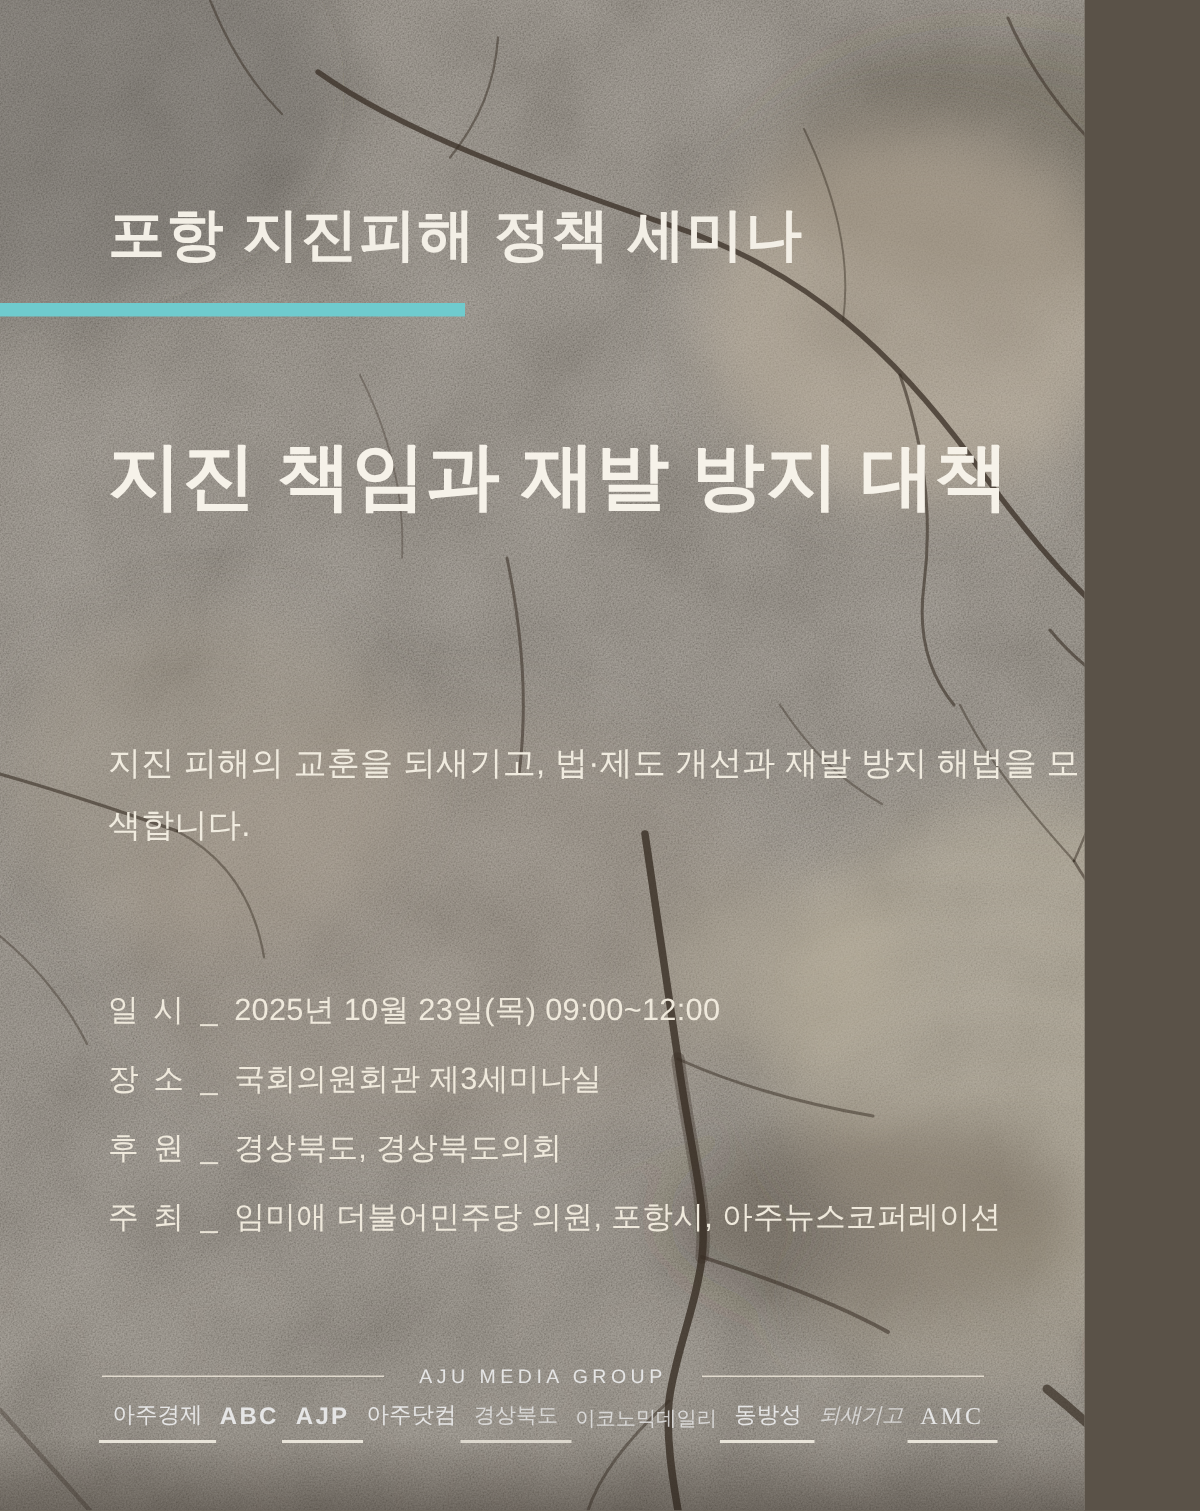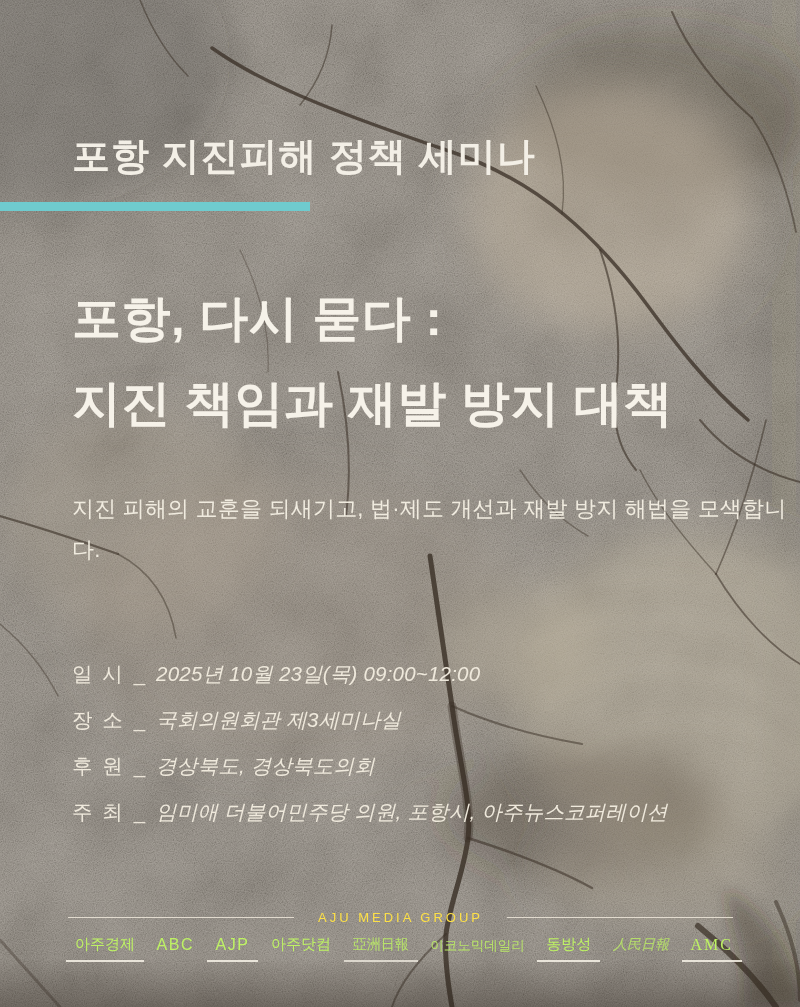--- a/index.html
+++ b/index.html
@@ -1,19 +1,20 @@
 <!DOCTYPE html>
 <html><head>
 <meta charset="utf-8">
 <style>
   html,body{margin:0;padding:0;background:#5a5248;}
   .poster{
-    position:relative;width:800px;height:1007px;overflow:hidden;
+    position:relative;width:677px;height:1007px;overflow:hidden;
     background:#7c7366;
     font-family:"Liberation Sans","DejaVu Sans",sans-serif;
+    padding-left:46px;
   }
   .bg{position:absolute;left:0;top:0;width:800px;height:1007px;display:block;}
   .layer{position:absolute;z-index:2;}
 
   .kicker{
     left:72px;top:131px;margin:0;
     font-size:38px;font-weight:600;letter-spacing:1px;
     color:#f3efe6;
   }
   .accent-bar{left:0;top:202px;width:310px;height:9px;background:#6fcbce;}
@@ -21,40 +22,40 @@
   .title{left:72px;top:276px;margin:0;color:#f6f2e9;font-weight:700;}
   .title span{display:block;font-size:49px;line-height:85px;letter-spacing:0.5px;}
 
   .subtitle{left:72px;top:488px;margin:0;color:#f0ebdf;font-weight:500;}
   .subtitle span{display:block;font-size:22px;line-height:41px;letter-spacing:0.2px;}
 
   .info{left:72px;top:662px;margin:0;padding:0;list-style:none;color:#efe9dc;}
   .info li{margin:0 0 22px 0;font-size:20.5px;line-height:24px;white-space:nowrap;}
   .info-label{letter-spacing:2px;font-weight:500;}
   .info-sep{margin:0 11px 0 9px;opacity:0.95;}
-  .info-value{letter-spacing:0.2px;font-style:italic;}
+  .info-value{letter-spacing:0.2px;}
 
   .group-row{
     left:68px;right:67px;top:906px;height:22px;
-    display:flex;align-items:center;gap:24px;color:#fde047;justify-content:flex-end;
+    display:flex;align-items:center;gap:24px;color:#e5e5e5;justify-content:flex-end;
   }
   .rule{flex:1;height:1px;background:rgba(238,232,219,0.85);}
   .group-label{
     font-size:13px;letter-spacing:3px;font-weight:500;white-space:nowrap;
   }
 
   .logos{
     left:66px;right:58px;top:936px;
     display:flex;justify-content:space-between;align-items:flex-start;
-    color:#bef264;
+    color:#e5e5e5;
   }
   .logo{display:inline-block;text-align:center;font-size:15px;line-height:17px;white-space:nowrap;}
   .logo.u{border-bottom:2px solid rgba(242,237,226,0.9);padding:0 9px 7px 9px;}
   .logo.serif{font-family:"Liberation Serif","DejaVu Serif",serif;}
-  .logo.sansbold{font-weight:400;letter-spacing:1.5px;font-size:16px;}
+  .logo.sansbold{font-weight:700;letter-spacing:1.5px;font-size:16px;}
   .logo.cjk{font-size:14px;opacity:0.85;}
   .logo.small{font-size:13.5px;opacity:0.85;padding-top:1px;}
   .logo.script{font-family:"Liberation Serif","DejaVu Serif",serif;font-style:italic;font-size:14px;opacity:0.8;}
   .logo.caps{letter-spacing:2px;font-size:16px;}
 </style>
 </head>
 <body>
 
 <div class="poster">
 
@@ -139,21 +140,20 @@
     </g>
     <path d="M726,888 C762,912 790,950 800,992 L800,1007 L744,1007 C748,962 730,924 726,888 Z" fill="rgba(48,38,30,0.35)" filter="url(#soft8)"></path>
 
     <rect x="0" y="958" width="800" height="49" fill="url(#fadeBottom)"></rect>
   </svg>
 
   <h2 class="layer kicker">포항 지진피해 정책 세미나</h2>
   <div class="layer accent-bar" style="background: rgb(111, 203, 206);"></div>
 
   <h1 class="layer title">
-    <span>포항, 다시 묻다 :</span>
     <span>지진 책임과 재발 방지 대책</span>
   </h1>
 
   <p class="layer subtitle">
     <span>지진 피해의 교훈을 되새기고, 법·제도 개선과 재발 방지 해법을 모색합니다.</span>
   </p>
 
   <ul class="layer info">
     <li>
       <span class="info-label">일 시</span><span class="info-sep">_</span><span class="info-value">2025년 10월 23일(목) 09:00~12:00</span>
@@ -173,20 +173,20 @@
     <span class="rule"></span>
     <span class="group-label">AJU MEDIA GROUP</span>
     <span class="rule"></span>
   </div>
 
   <div class="layer logos">
     <span class="logo serif u">아주경제</span>
     <span class="logo sansbold">ABC</span>
     <span class="logo sansbold u">AJP</span>
     <span class="logo serif">아주닷컴</span>
-    <span class="logo serif cjk u">亞洲日報</span>
+    <span class="logo serif cjk u">경상북도</span>
     <span class="logo serif small">이코노믹데일리</span>
     <span class="logo serif u">동방성</span>
-    <span class="logo script">人民日報</span>
+    <span class="logo script">되새기고</span>
     <span class="logo serif caps u">AMC</span>
   </div>
 
 </div>
 
 </body></html>

